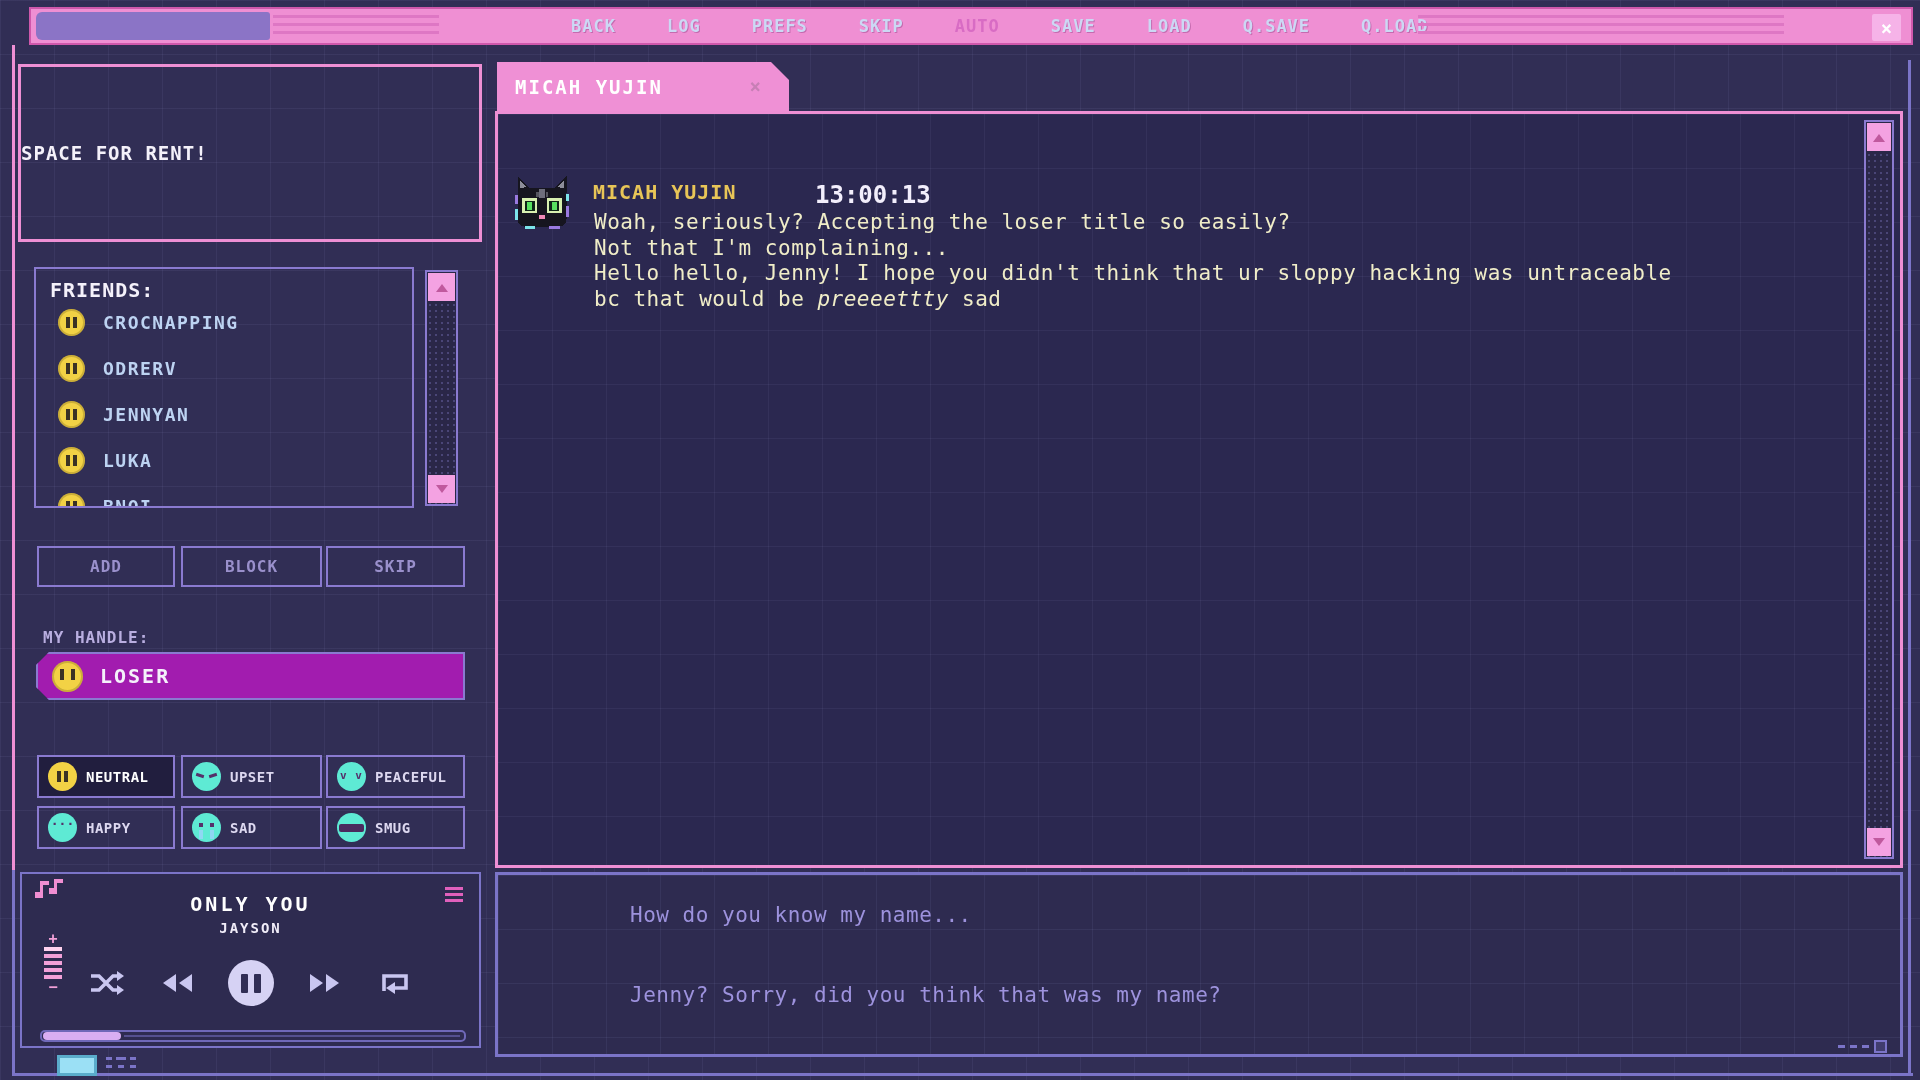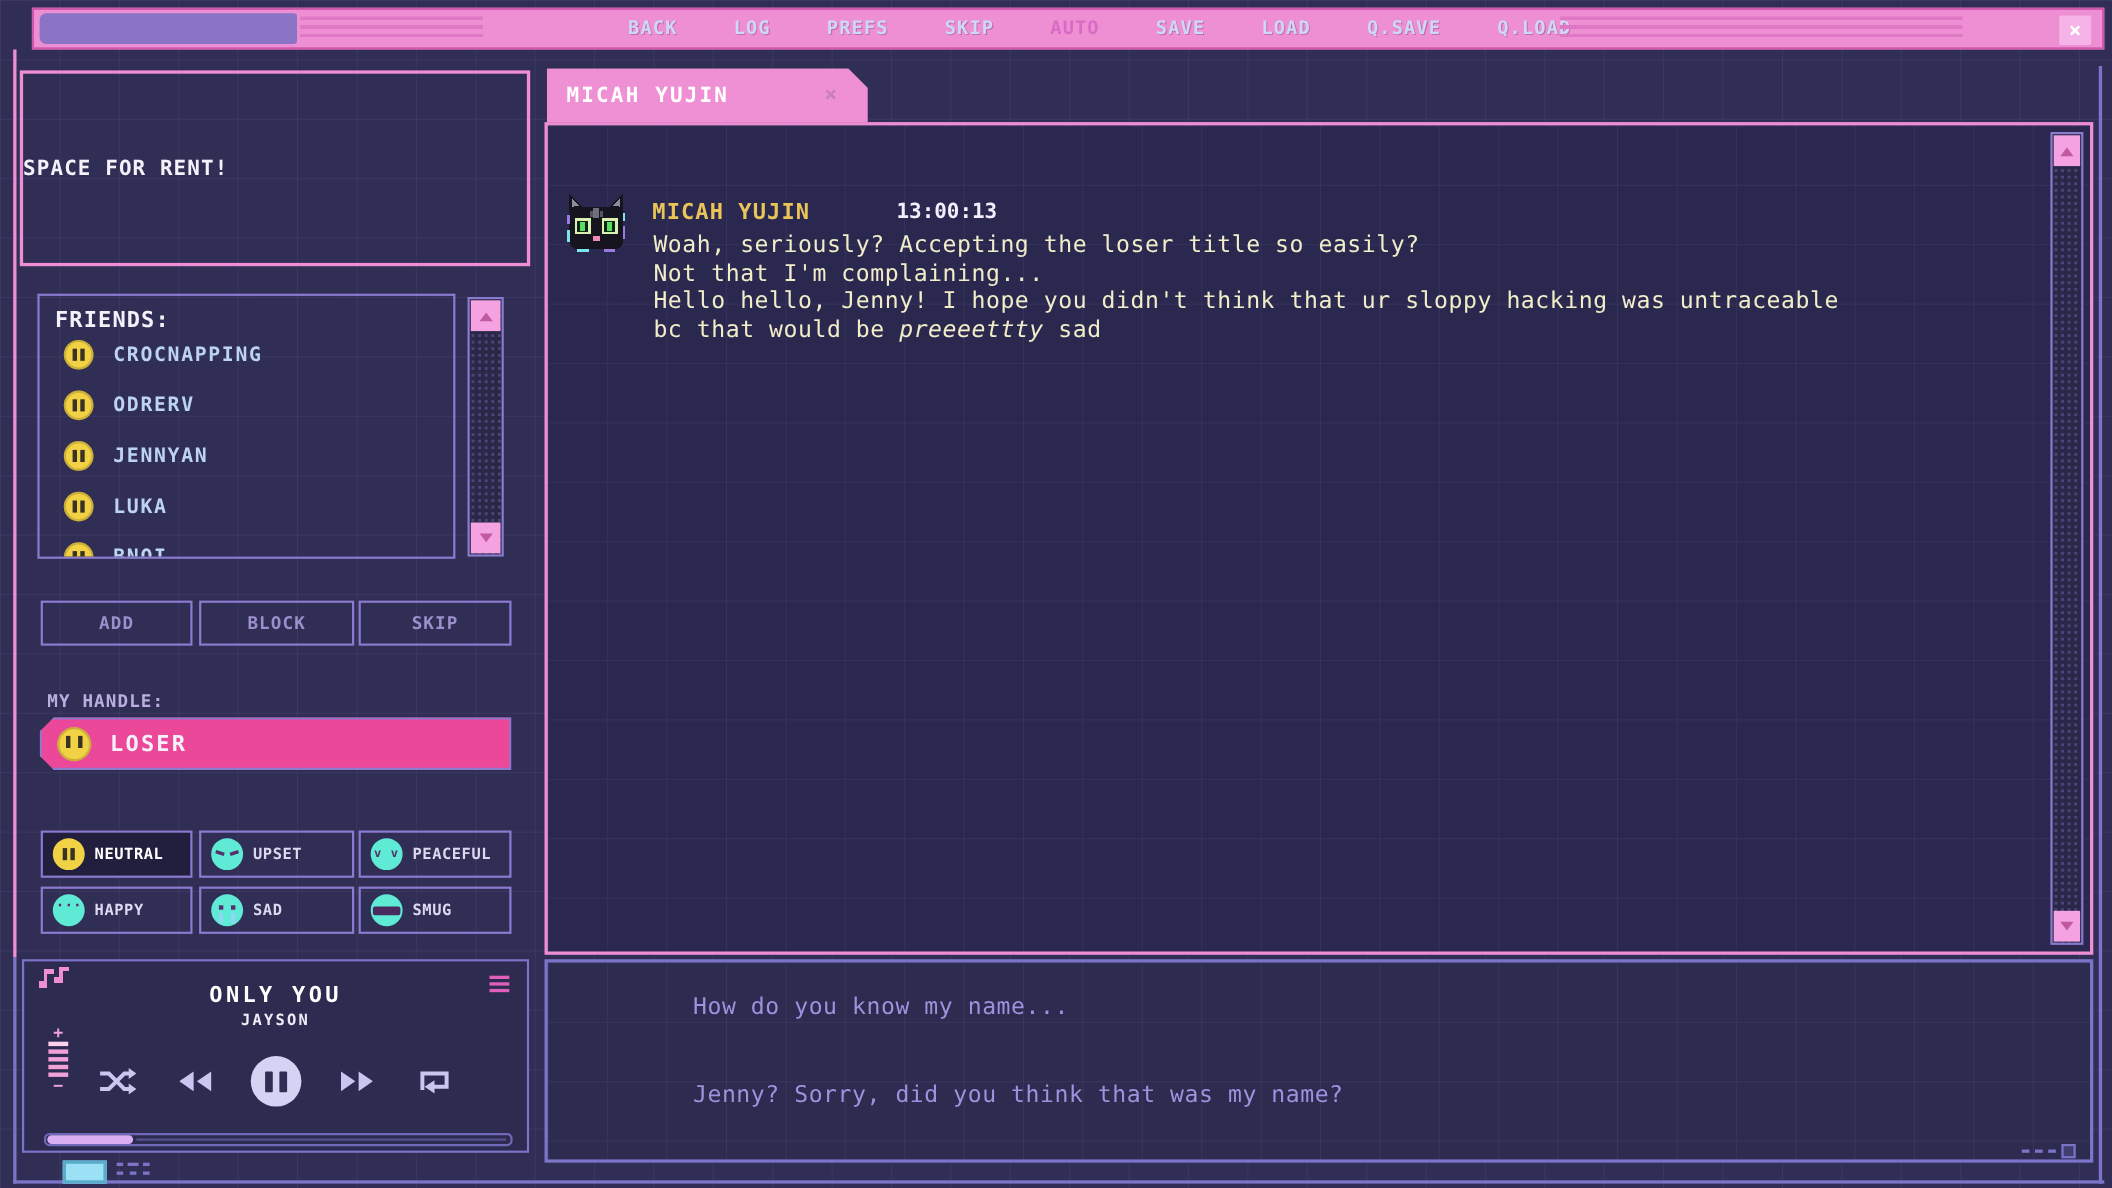--- a/index.html
+++ b/index.html
@@ -63,21 +63,21 @@
   .friends-scroll{left:425px;top:270px;width:33px;height:236px;}
 
   .side-btn{position:absolute;top:546px;height:41px;border:2px solid #8a7ad0;box-sizing:border-box;
     display:flex;align-items:center;justify-content:center;font-size:16px;font-weight:bold;letter-spacing:1px;color:#9a90cc;cursor:pointer;}
   .side-btn.b1{left:37px;width:138px;}
   .side-btn.b2{left:181px;width:141px;}
   .side-btn.b3{left:326px;width:139px;}
 
   .field-label{font-size:16px;font-weight:bold;letter-spacing:1px;color:#b9aee0;}
   .handle-label{left:43px;top:628px;}
-  .handle-input{left:36px;top:652px;width:429px;height:48px;background:#ec4899;border:2px solid #8a7ad0;box-sizing:border-box;
+  .handle-input{left:36px;top:652px;width:429px;height:48px;background:#a21caf;border:2px solid #8a7ad0;box-sizing:border-box;
     display:flex;align-items:center;padding-left:14px;cursor:text;
     clip-path:polygon(13px 0,100% 0,100% 100%,13px 100%,0 calc(100% - 13px),0 13px);}
   .handle-input .smiley{width:31px;height:31px;}
   .handle-value{margin-left:17px;font-size:20px;font-weight:bold;letter-spacing:2px;color:#f4f1fa;}
 
   .mood-label{left:43px;top:730px;margin-top:24px;}
   .mood-cell{position:absolute;height:43px;border:2px solid #8a7ad0;box-sizing:border-box;display:flex;align-items:center;padding-left:9px;cursor:pointer;}
   .mood-cell.selected{background:#211e3e;}
   .mood-cell .mood-name{margin-left:9px;font-size:14px;font-weight:bold;letter-spacing:.5px;color:#ddd8f0;}
   .mood-cell.selected .mood-name{color:#ffffff;}
@@ -131,21 +131,21 @@
   .chat-tab-label{position:absolute;left:18px;top:14px;font-size:19px;font-weight:bold;letter-spacing:2px;color:#ffffff;}
   .chat-tab-close{position:absolute;right:28px;top:13px;font-size:19px;font-weight:bold;color:#c77fb5;cursor:pointer;}
 
   .chat-panel{left:495px;top:111px;width:1408px;height:757px;border:3px solid #ee8fd4;box-sizing:border-box;
     background-color:#2b2850;
     background-image:linear-gradient(rgba(170,170,230,.07) 1px,transparent 1px),linear-gradient(90deg,rgba(170,170,230,.07) 1px,transparent 1px);
     background-size:54px 54px;}
   .chat-scroll{position:absolute;right:6px;top:6px;bottom:6px;width:30px;}
   .avatar{position:absolute;left:16px;top:62px;width:56px;height:56px;}
   .msg-name{position:absolute;left:95px;top:66px;font-size:20px;font-weight:bold;letter-spacing:1px;color:#e8c557;}
-  .msg-time{position:absolute;left:317px;top:67px;font-size:19px;font-weight:bold;color:#f2eefc;}
+  .msg-time{position:absolute;left:317px;top:67px;font-size:24px;font-weight:bold;color:#f2eefc;}
   .msg-lines{position:absolute;left:96px;top:96px;font-size:21px;letter-spacing:.5px;line-height:25.5px;color:#f0edc8;}
   .msg-lines .it{font-style:italic;}
 
   .choices-panel{left:495px;top:872px;width:1408px;height:185px;border:3px solid #7b74c8;box-sizing:border-box;background-color:#2e2b50;}
   .choice{position:absolute;left:4px;right:4px;height:44px;display:flex;align-items:center;padding-left:128px;
     font-size:21px;letter-spacing:.5px;color:#9d92dd;cursor:pointer;}
   .choice.c1{top:18px;} .choice.c2{top:98px;}
 
   .resize-dots{left:1838px;top:1040px;display:flex;align-items:center;gap:5px;}
   .resize-dots .dash{width:7px;height:3px;background:#7b74c8;}

